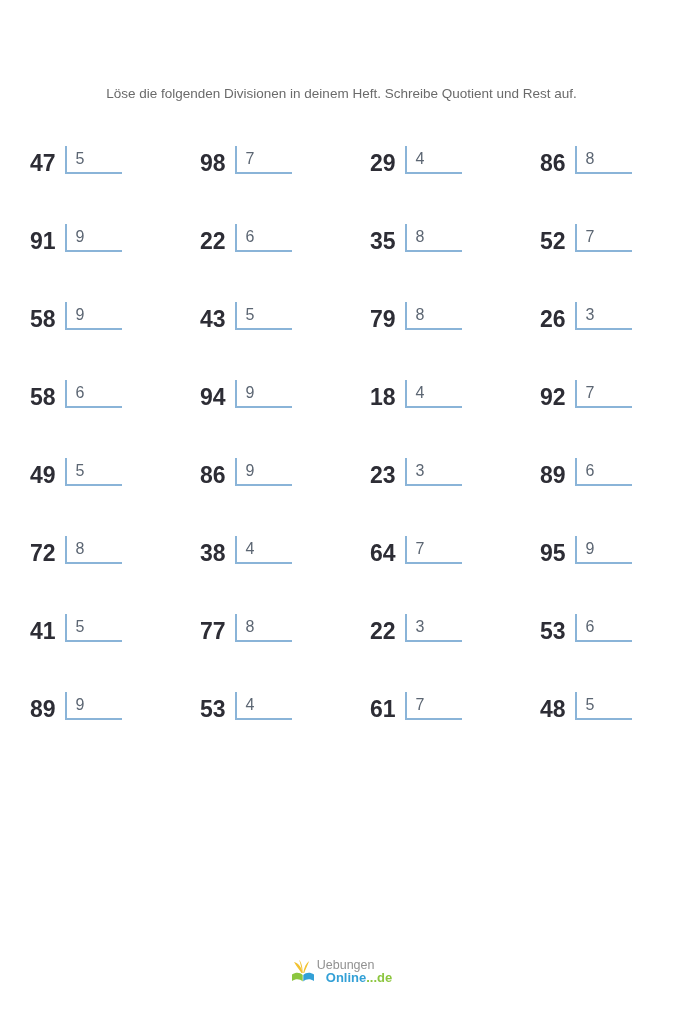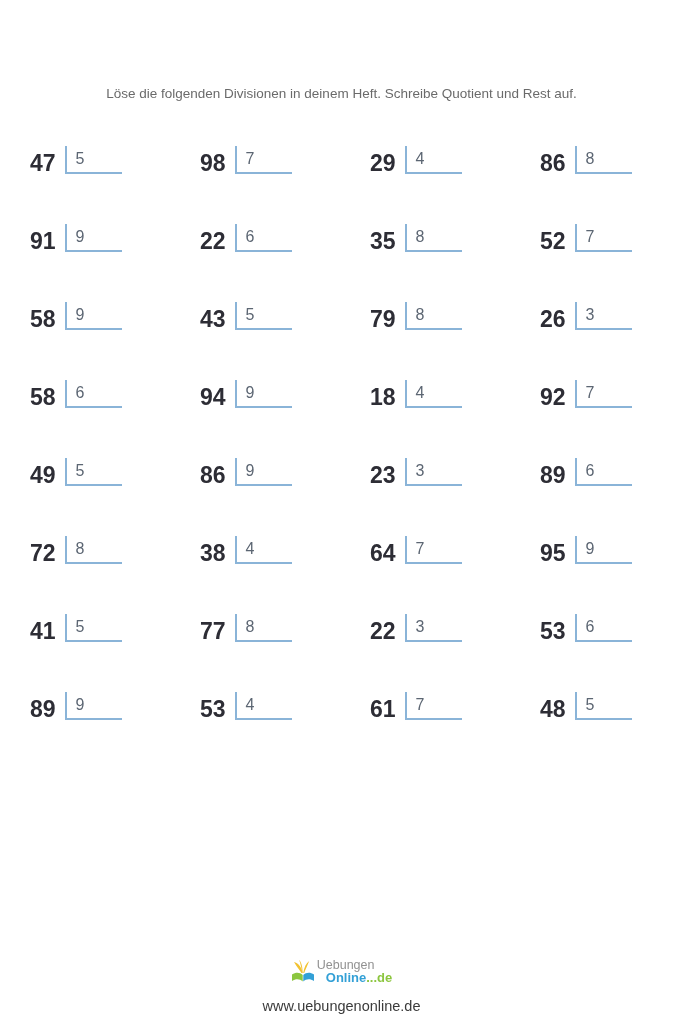--- a/index.html
+++ b/index.html
@@ -295,15 +295,14 @@
         <path class="fill-yellow" d="M11.6 15 C 11.6 8, 10.2 4, 8.2 2 C 9.6 6, 10.6 10, 11.1 15 Z"></path>
         <path class="fill-yellow" d="M12.2 15 C 13.2 9, 15.2 5, 18.2 3 C 16.2 8, 14.2 12, 13.2 15 Z"></path>
         <path class="fill-green" d="M1 16.5 C 5 14, 9 14.5, 11.7 17 L 11.7 23.5 C 9 21, 5 20.5, 1 23 Z"></path>
         <path class="fill-blue" d="M23 16.5 C 19 14, 15 14.5, 12.3 17 L 12.3 23.5 C 15 21, 19 20.5, 23 23 Z"></path>
       </svg>
       <div class="logo-text">
         <span class="logo-line1">Uebungen</span>
         <span class="logo-line2"><span class="logo-online">Online</span><span class="logo-de">...de</span></span>
       </div>
     </div>
-    <div class="url">www.uebungenonline.de</div>
   </div>
 </div>
 
 </body></html>

